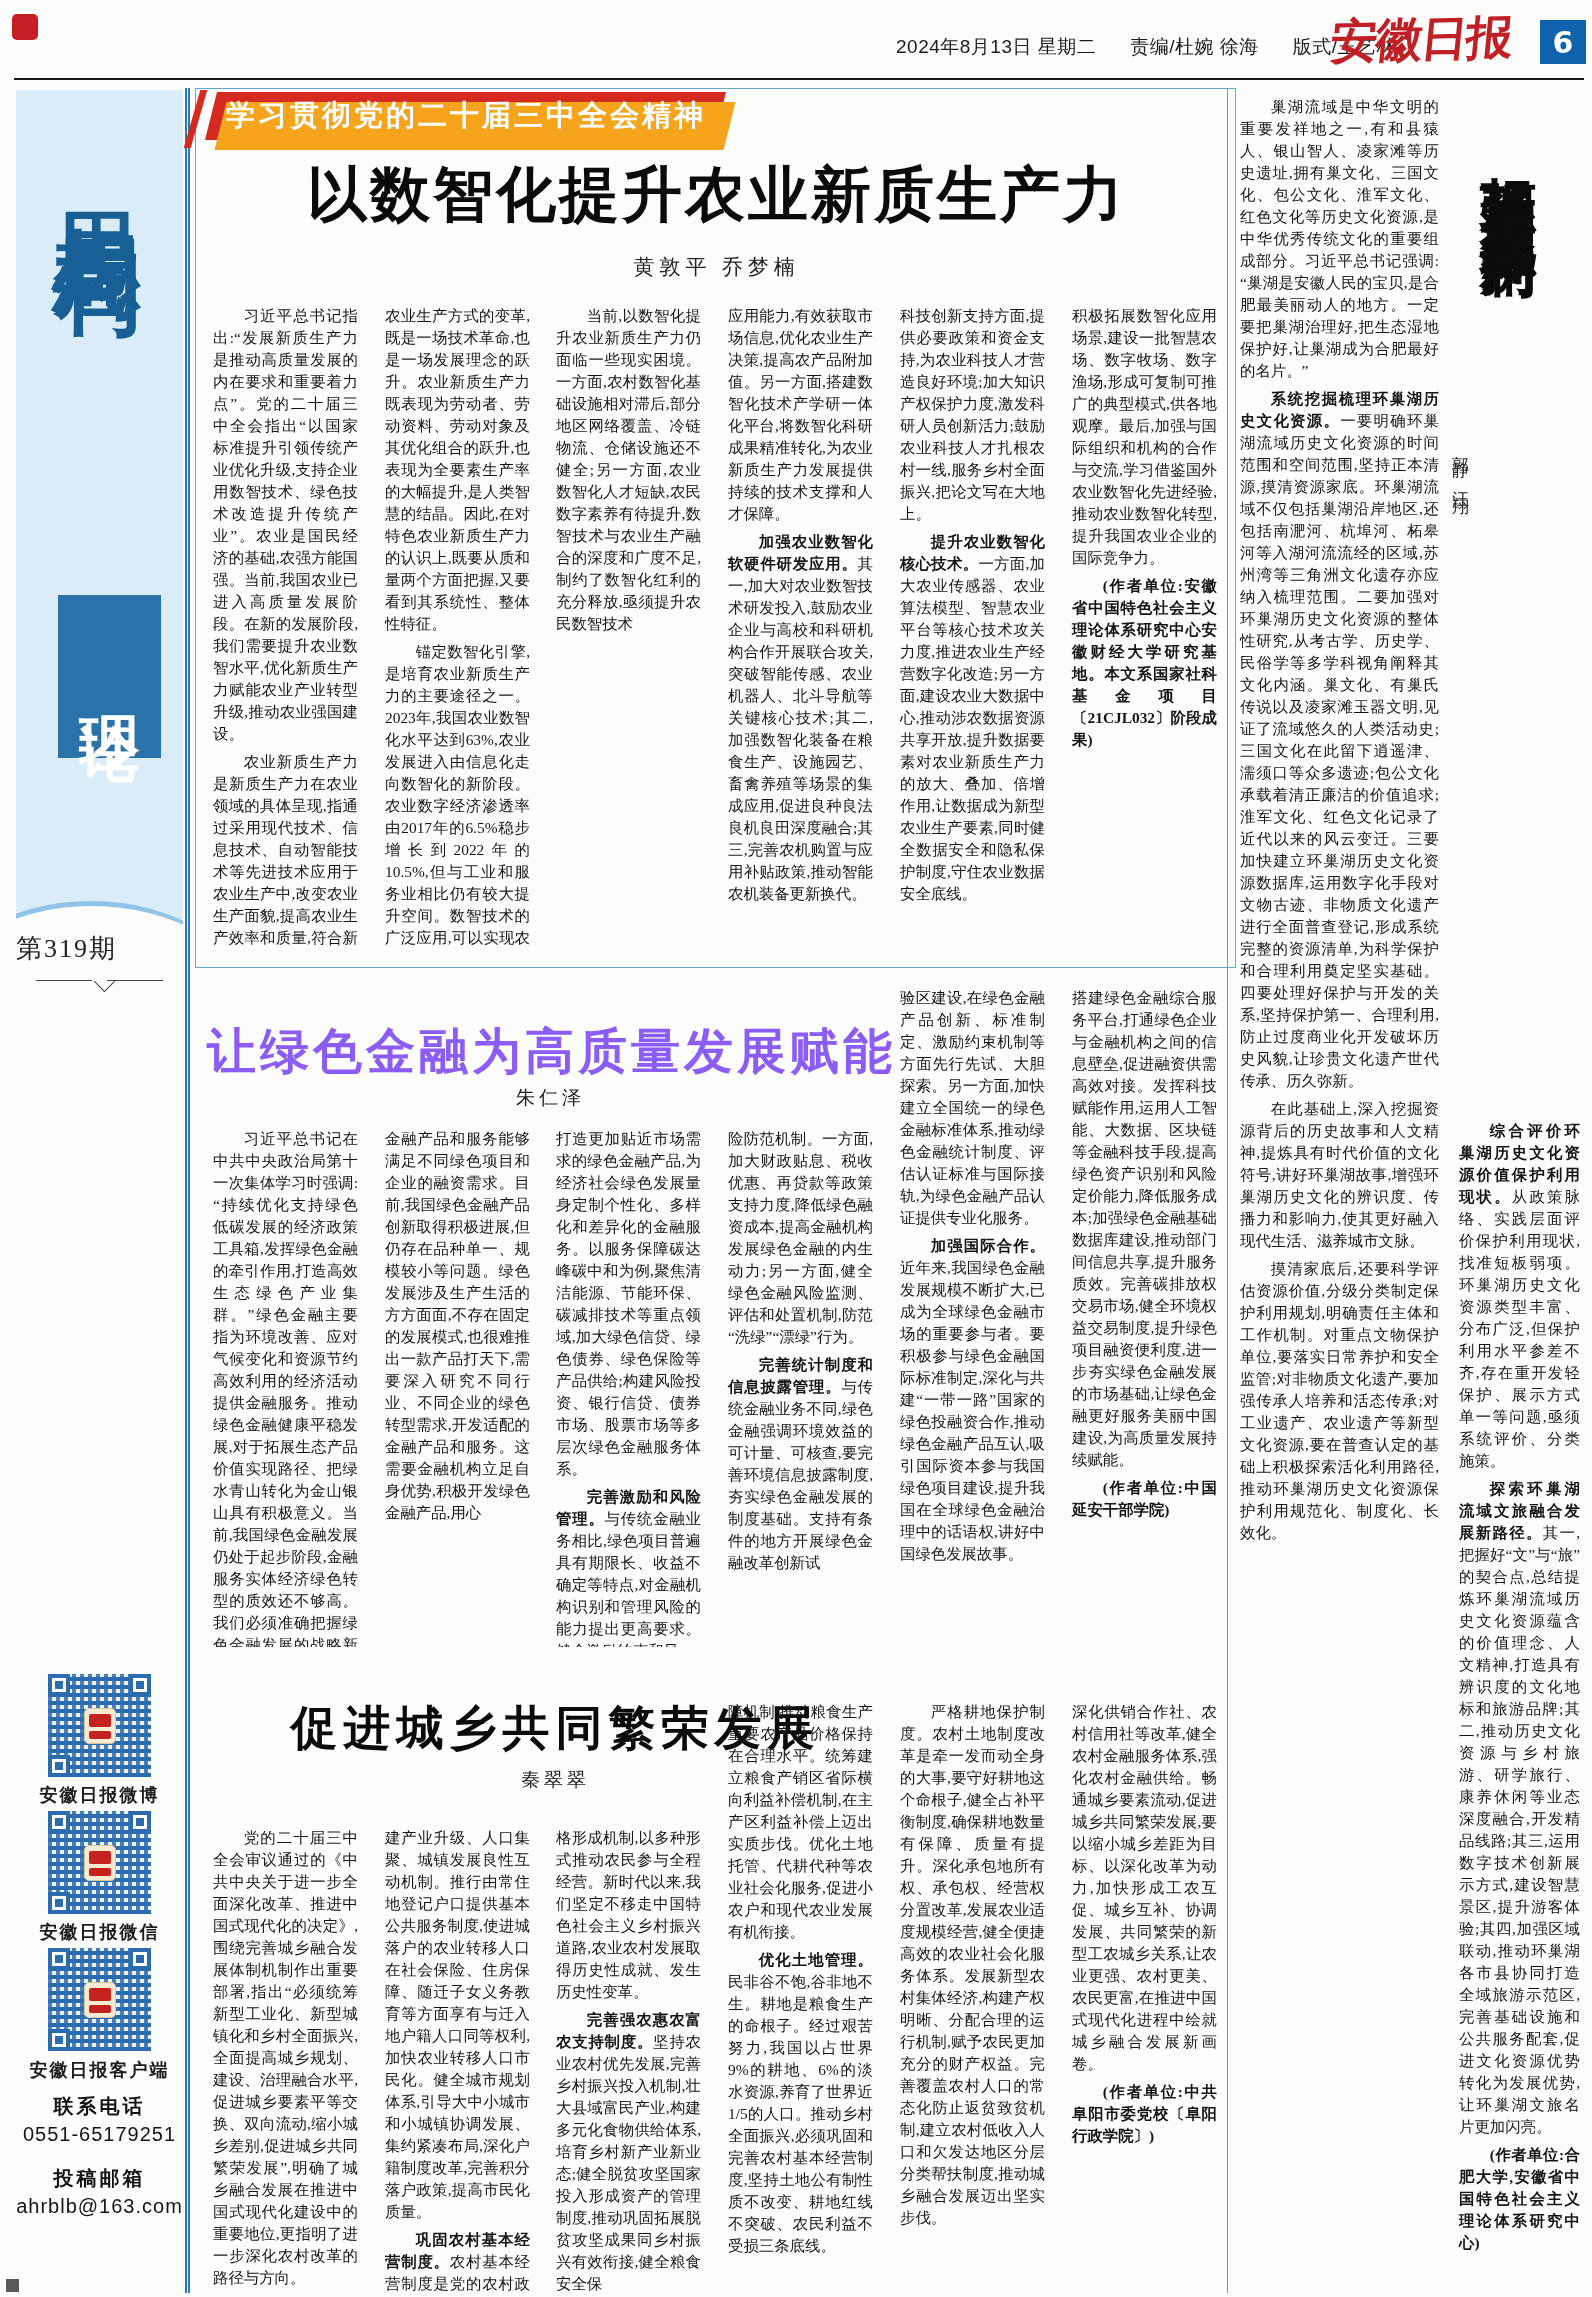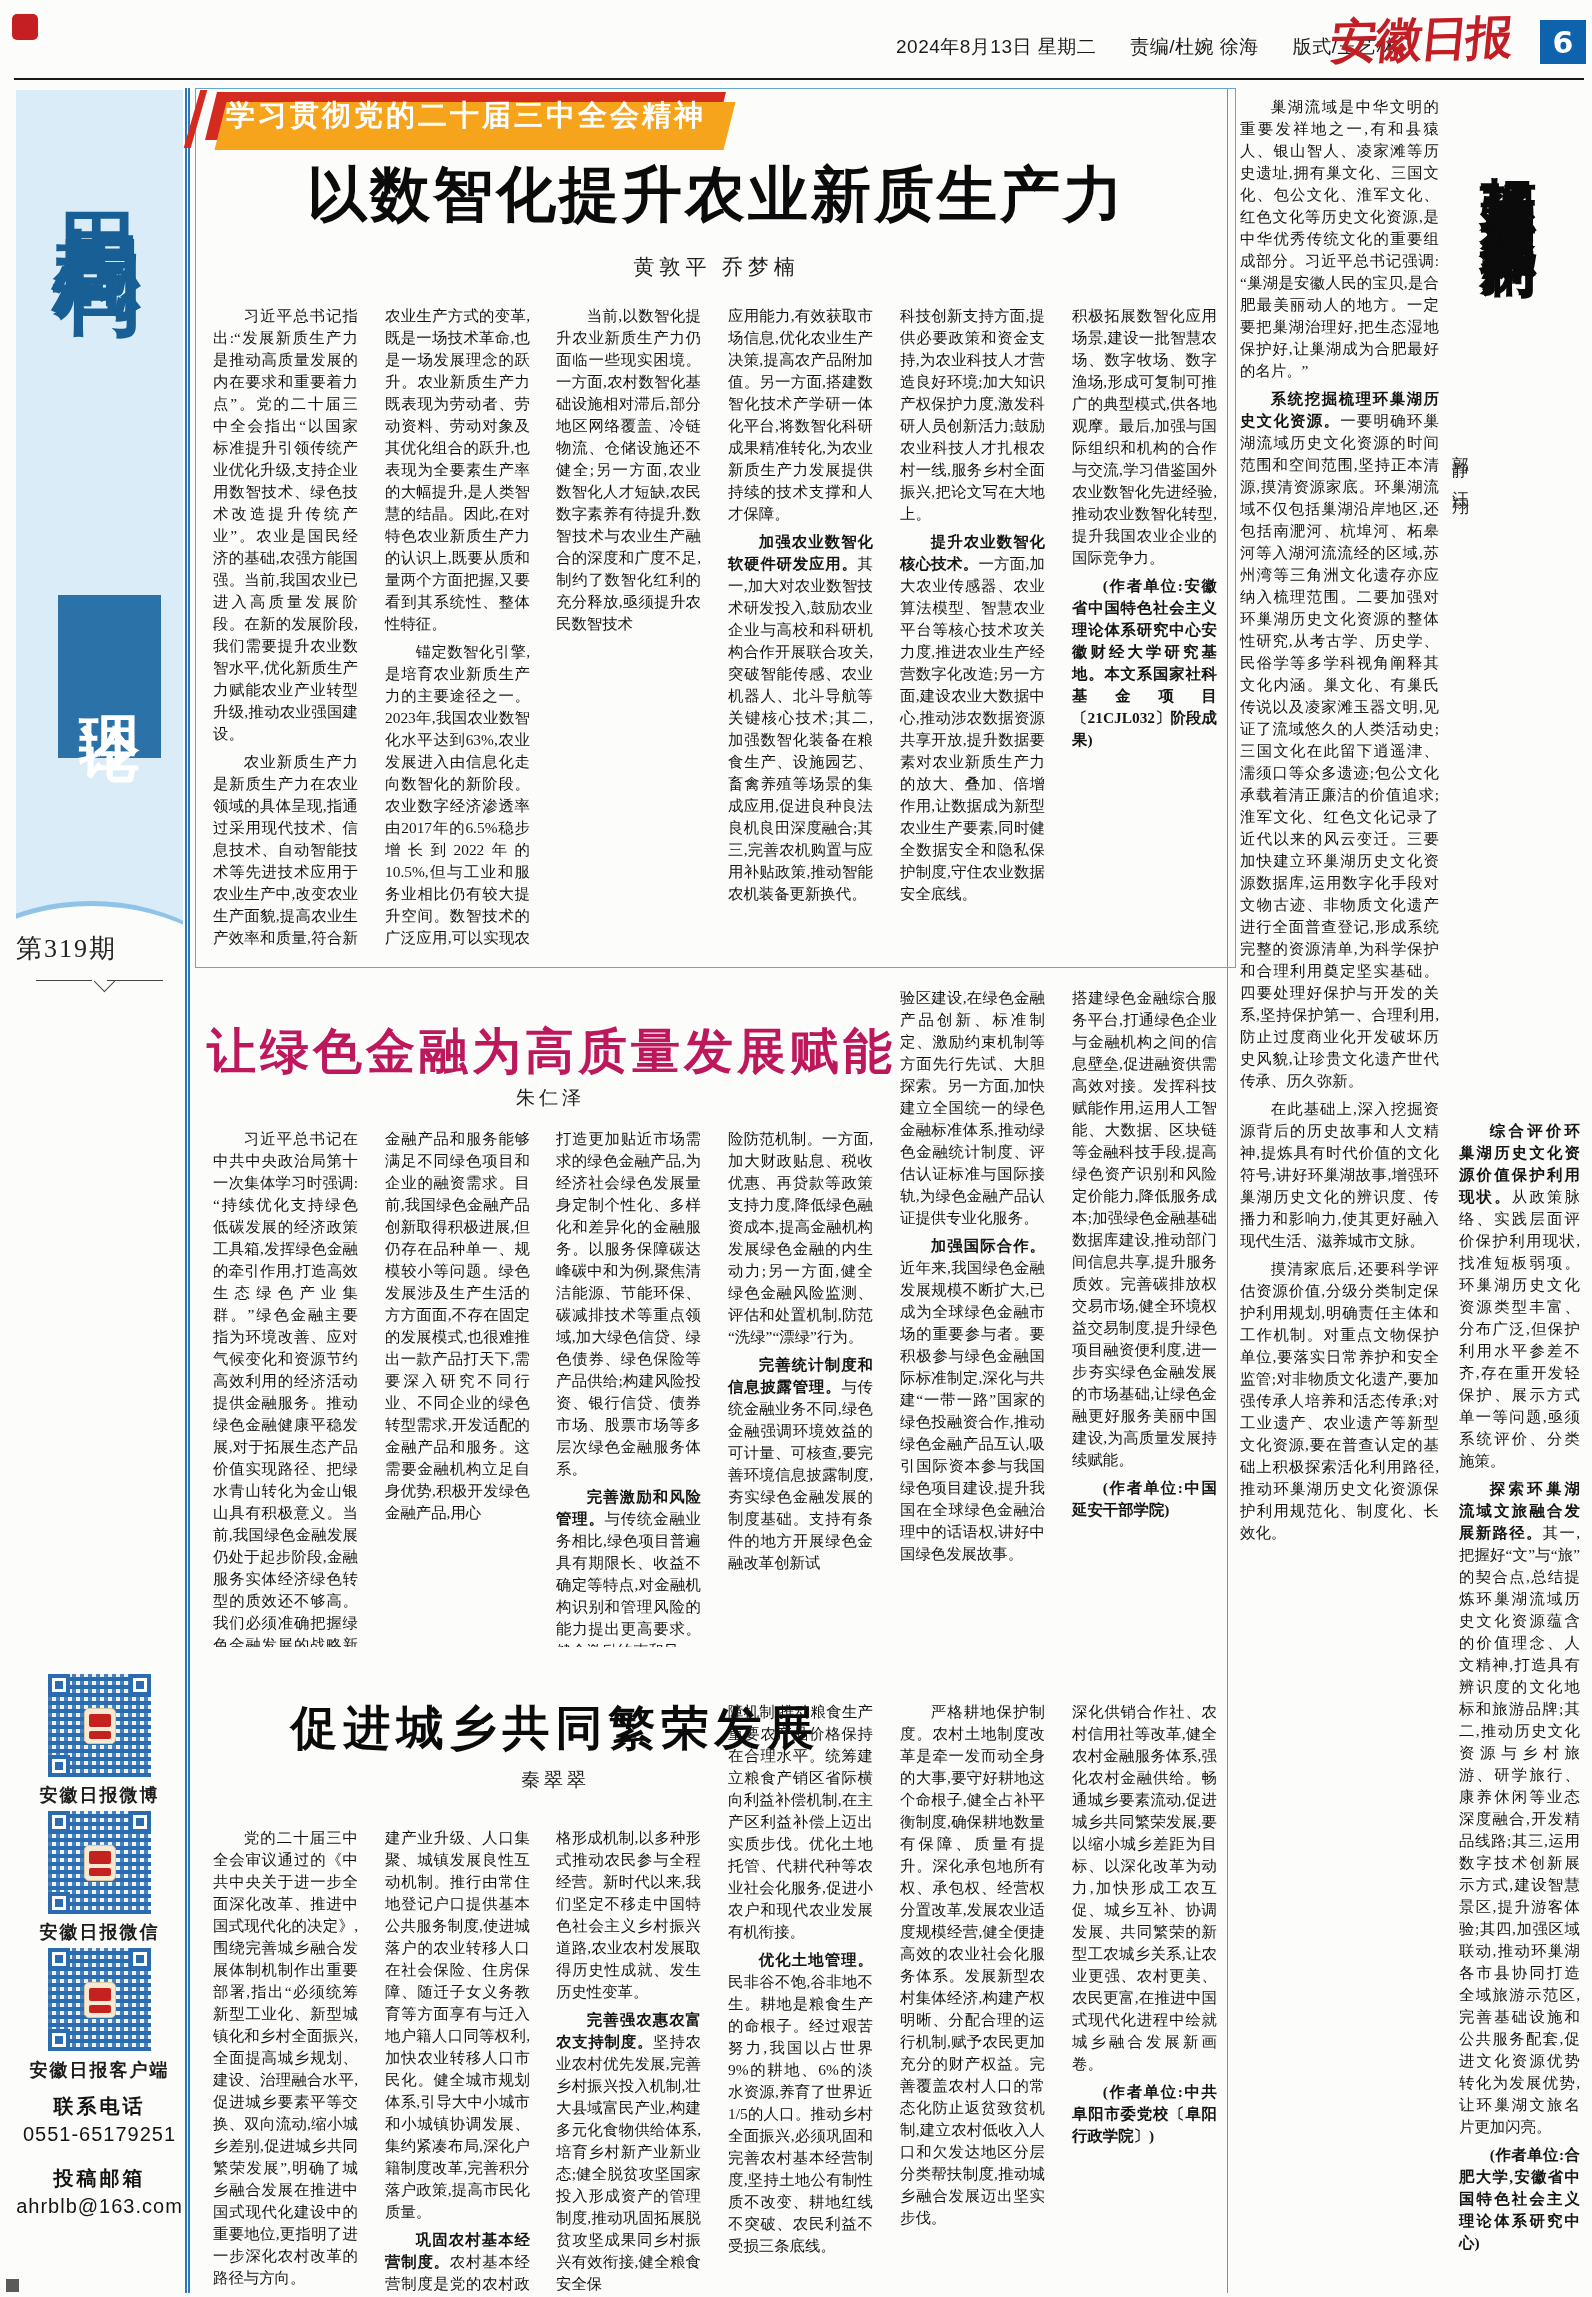--- a/index.html
+++ b/index.html
@@ -63,21 +63,21 @@
           display:flex;align-items:center;justify-content:center;z-index:3;}
   .banner::before{content:"";position:absolute;left:12px;top:10px;width:100%;height:100%;background:#f6a41c;z-index:-1;}
   .banner b{transform:skewX(14deg);color:#fff;font:700 29px "DejaVu Sans","Liberation Sans",sans-serif;
             letter-spacing:3px;white-space:nowrap;}
   .slash{left:192px;top:90px;width:7px;height:58px;background:#d42a20;transform:skewX(-16deg);z-index:2;}
 
   
   .a1-title{left:199px;top:155px;width:1035px;text-align:center;color:#0b0b0b;
             font:900 60px "DejaVu Sans","Liberation Sans",sans-serif;letter-spacing:3px;white-space:nowrap;}
   .a1-byline{left:199px;top:253px;width:1035px;text-align:center;font-size:21px;letter-spacing:5px;color:#222;}
-  .a2-title{left:207px;top:1019px;width:687px;text-align:center;color:#be185d;
+  .a2-title{left:207px;top:1019px;width:687px;text-align:center;color:#8b5cf6;
             font-weight:900;font-size:49px;letter-spacing:4px;white-space:nowrap;}
   .a2-byline{left:207px;top:1085px;width:687px;text-align:center;font-size:19px;letter-spacing:4px;color:#222;}
   .a3-title{left:237px;top:1697px;width:637px;text-align:center;color:#0b0b0b;
             font:900 47px "DejaVu Sans","Liberation Sans",sans-serif;letter-spacing:6px;white-space:nowrap;}
   .a3-byline{left:237px;top:1767px;width:637px;text-align:center;font-size:19px;letter-spacing:4px;color:#222;}
   .a4-title{left:1477px;top:131px;height:961px;writing-mode:vertical-rl;color:#0b0b0b;
             font-weight:900;font-size:56px;letter-spacing:5px;line-height:1.12;}
   .a4-byline{left:1449px;top:442px;writing-mode:vertical-rl;font-size:17px;letter-spacing:6px;color:#222;}
 
   

